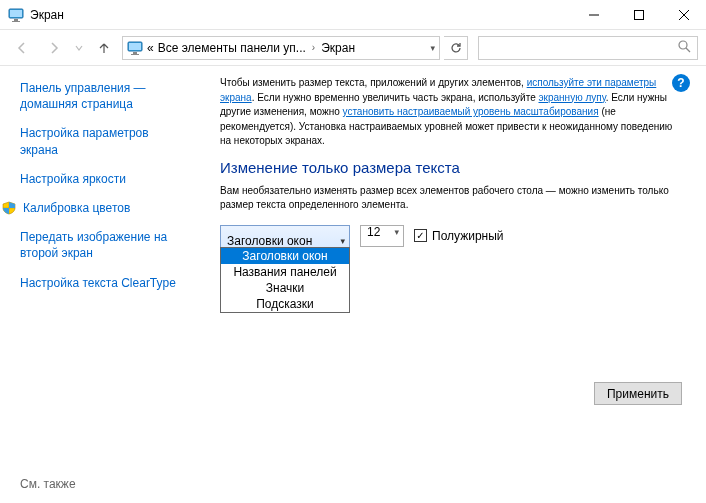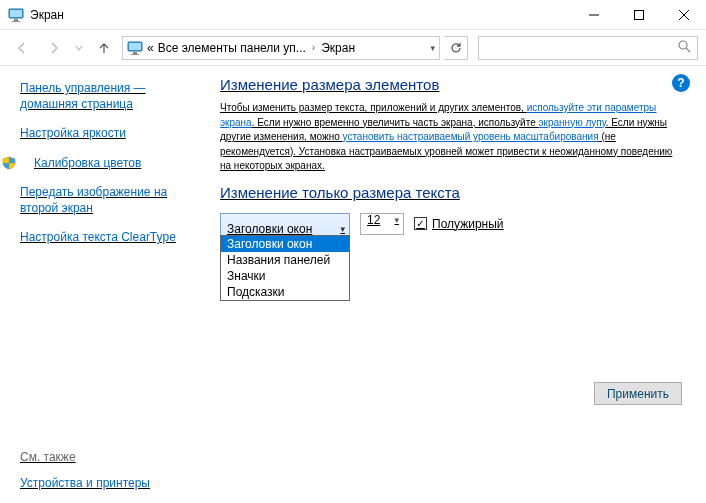--- a/index.html
+++ b/index.html
@@ -15,50 +15,50 @@
 .nav-arrow { width: 28px; height: 24px; display: flex; align-items: center; justify-content: center; color: #999; }
 .nav-caret { width: 14px; height: 24px; display: flex; align-items: center; justify-content: center; color: #999; }
 .address { flex: 1; height: 24px; border: 1px solid #ccc; display: flex; align-items: center; padding: 0 4px; gap: 4px; font-size: 12px; background: #fff; }
 .address .mon-icon { width: 16px; height: 16px; }
 .address .chev { color: #666; font-size: 10px; padding: 0 2px; }
 .address .dd { margin-left: auto; color: #555; font-size: 9px; }
 .refresh { width: 24px; height: 24px; display: flex; align-items: center; justify-content: center; border: 1px solid #ccc; border-left: none; }
 .search { width: 220px; height: 24px; border: 1px solid #ccc; margin-left: 6px; display: flex; align-items: center; padding: 0 6px; color: #888; }
 .search .sicon { margin-left: auto; }
 
-.body { display: flex; height: calc(503px - 30px - 36px); position: relative; text-decoration: underline; }
+.body { display: flex; height: calc(503px - 30px - 36px); position: relative; }
 .sidebar { width: 200px; padding: 14px 12px 12px 20px; display: flex; flex-direction: column; gap: 13px; }
 .side-link { color: #0066cc; font-size: 12px; cursor: pointer; line-height: 1.35; }
-.side-link.withicon { display: flex; align-items: center; gap: 18px; margin-left: -18px; padding-left: 0; }
+.side-link.withicon { display: flex; align-items: center; gap: 7px; margin-left: -18px; padding-left: 0; }
 .shield { width: 14px; height: 14px; }
 .side-footer { margin-top: auto; padding-top: 20px; display: flex; flex-direction: column; gap: 11px; }
 .side-muted { color: #666; font-size: 12px; }
 
 .content { flex: 1; padding: 10px 24px 12px 20px; position: relative; }
 .help-icon { position: absolute; top: 8px; right: 16px; width: 18px; height: 18px; border-radius: 50%; background: #0078d7; color: #fff; display: flex; align-items: center; justify-content: center; font-size: 12px; font-weight: bold; }
 
 h2 { color: #003399; font-size: 15px; font-weight: 400; margin-bottom: 8px; }
 .para { font-size: 10px; line-height: 1.45; margin-bottom: 10px; }
 .para a { color: #0066cc; text-decoration: underline; }
 
 .section2 { margin-top: 6px; }
 
 .controls { margin-top: 12px; display: flex; align-items: flex-start; gap: 10px; }
-.combo { width: 130px; height: 32px; border: 1px solid #7a9ecf; background: linear-gradient(#eaf3ff,#d6e8ff); display: flex; align-items: center; padding: 0 4px 0 6px; font-size: 12px; position: relative; }
+.combo { width: 130px; height: 32px; border: 1px solid #7a9ecf; background: linear-gradient(#eaf3ff,#d6e8ff); display: flex; align-items: center; padding: 0 4px 0 6px; font-size: 12px; position: relative; text-align: center; }
 .combo .dd { margin-left: auto; font-size: 9px; color: #333; }
 .combo-list { position: absolute; top: 21px; left: -1px; width: 130px; border: 1px solid #666; background: #fff; z-index: 10; }
 .combo-list .opt { padding: 1px 6px; font-size: 12px; }
 .combo-list .opt.sel { background: #0078d7; color: #fff; }
 .sizebox { width: 44px; height: 22px; border: 1px solid #adadad; display: flex; align-items: center; padding: 0 4px 7px 6px; font-size: 12px; }
 .sizebox .dd { margin-left: auto; font-size: 9px; color: #555; }
 .chk { display: flex; align-items: center; gap: 5px; height: 22px; font-size: 12px; }
 .chkbox { width: 13px; height: 13px; border: 1px solid #333; display: flex; align-items: center; justify-content: center; font-size: 10px; line-height: 1; }
 
 .apply-row { position: absolute; right: 24px; bottom: 98px; }
-.btn { min-width: 86px; height: 23px; border: 1px solid #adadad; background: #e1e1e1; color: #0c4a6e; font-size: 12px; padding: 0 12px; }
+.btn { min-width: 86px; height: 23px; border: 1px solid #adadad; background: #e1e1e1; color: #000000; font-size: 12px; padding: 0 12px; }
 </style>
 </head>
 <body>
 
 <div class="titlebar">
   <span class="icon">
     <svg viewBox="0 0 16 16">
         <rect x="1" y="2" width="14" height="9" rx="1" fill="#3ba7e0" stroke="#1e6fa8"></rect>
         <rect x="2" y="3" width="12" height="7" fill="#a8dcff"></rect>
         <rect x="6" y="12" width="4" height="2" fill="#888"></rect>
@@ -132,49 +132,49 @@
     <span class="sicon"><svg width="13" height="13">
           <circle cx="5" cy="5" r="4" fill="none" stroke="#888" stroke-width="1.2"></circle>
           <line x1="8" y1="8" x2="12" y2="12" stroke="#888" stroke-width="1.2"></line>
         </svg></span>
   </div>
 </div>
 
 <div class="body">
   <div class="sidebar">
     <div class="side-link">Панель управления — домашняя страница</div>
+    <div class="side-link">Настройка параметров экрана</div>
     <div class="side-link">Настройка яркости</div>
     <div class="side-link withicon">
       <span class="shield"><svg viewBox="0 0 14 14">
             <path d="M7 1 L13 3 V7 C13 10 10 12.5 7 13 C4 12.5 1 10 1 7 V3 Z" fill="#ffcc00" stroke="#b58900" stroke-width="0.6"></path>
             <path d="M7 1 L7 13 M1 7 L13 7" stroke="#b58900" stroke-width="0.4"></path>
             <path d="M7 1 L13 3 V7 L7 7 Z" fill="#3a9ee0"></path>
             <path d="M7 7 L7 13 C4 12.5 1 10 1 7 Z" fill="#3a9ee0"></path>
           </svg></span>
       <span>Калибровка цветов</span>
     </div>
     <div class="side-link">Передать изображение на второй экран</div>
     <div class="side-link">Настройка текста ClearType</div>
 
     <div class="side-footer">
       <div class="side-muted">См. также</div>
-      <div class="side-link">Устройства и принтеры</div>
     </div>
   </div>
 
   <div class="content">
     <div class="help-icon">?</div>
 
-    <h2>Изменение размера элементов</h2>
     <p class="para">
       <span>Чтобы изменить размер текста, приложений и других элементов, </span><a href="#">используйте эти параметры экрана</a><span>. Если нужно временно увеличить часть экрана, используйте </span><a href="#">экранную лупу</a><span>. Если нужны другие изменения, можно </span><a href="#">установить настраиваемый уровень масштабирования</a><span> (не рекомендуется). Установка настраиваемых уровней может привести к неожиданному поведению на некоторых экранах.</span>
     </p>
 
     <div class="section2">
       <h2>Изменение только размера текста</h2>
+      <p class="para">Вам необязательно изменять размер всех элементов рабочего стола — можно изменить только размер текста определенного элемента.</p>
 
       <div class="controls">
         <div class="combo">
           <span>Заголовки окон</span>
           <span class="dd">▾</span>
           <div class="combo-list">
             <div class="opt sel">Заголовки окон</div>
             <div class="opt">Названия панелей</div>
             <div class="opt">Значки</div>
             <div class="opt">Подсказки</div>

